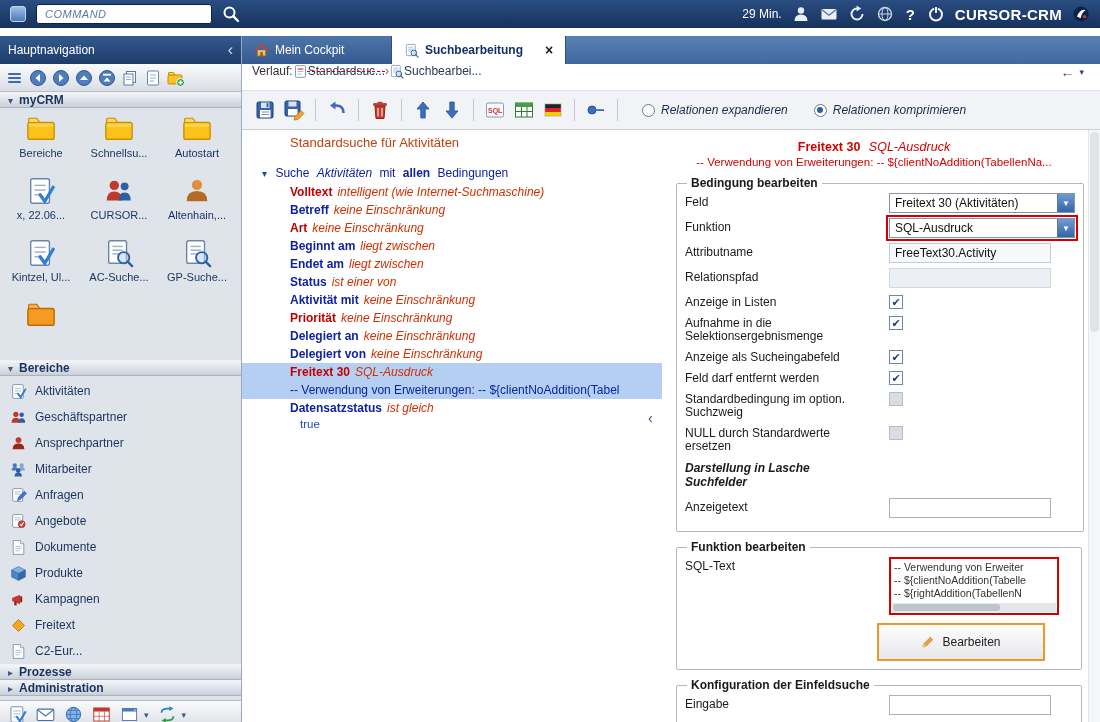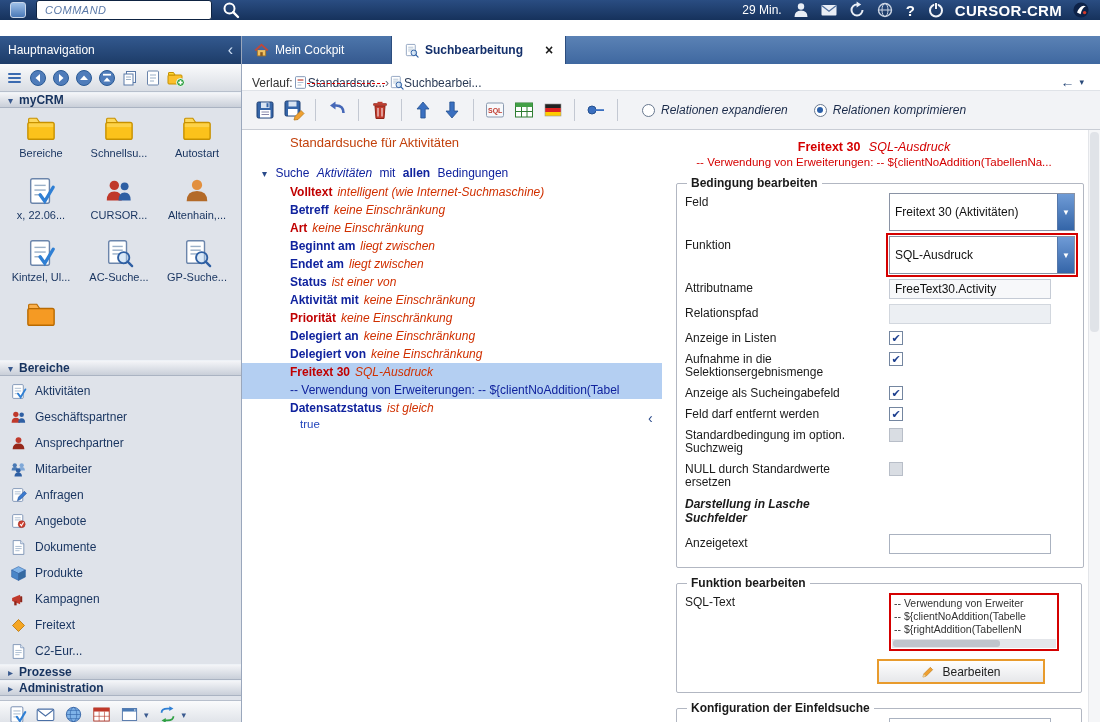--- a/index.html
+++ b/index.html
@@ -2,21 +2,21 @@
 <html><head>
 <meta charset="utf-8">
 <style>
   * { margin:0; padding:0; box-sizing:border-box; }
   html,body { width:1100px; height:722px; }
   body { font-family:"Liberation Sans","DejaVu Sans",sans-serif; font-size:12px; overflow:hidden; position:relative; background:#fff; color:#222; }
   svg { display:block; width:100%; height:100%; }
   .icon { display:inline-flex; align-items:center; justify-content:center; flex:0 0 auto; }
 
   
-  .topbar { position:absolute; left:0; top:0; width:1100px; height:20px; background:linear-gradient(#2a4d82,#16325c); display:flex; align-items:center; padding:0 10px; gap:10px; z-index:5; }
+  .topbar { position:absolute; left:0; top:0; width:1100px; height:28px; background:linear-gradient(#2a4d82,#16325c); display:flex; align-items:center; padding:0 10px; gap:10px; z-index:5; }
   .app-icon { width:16px; height:16px; border-radius:3px; background:linear-gradient(#9fc0e8,#4a79b8); border:1px solid #c8d6ea; }
   .cmd { width:176px; height:20px; border-radius:3px; border:1px solid #0e2342; padding:0 8px; font-style:italic; color:#33517e; font-size:11px; background:#fff; font-family:inherit; }
   .cmd::placeholder { color:#5a79a8; font-style:italic; letter-spacing:.5px; }
   .tb-icon { width:18px; height:18px; position:relative; cursor:pointer; }
   .session { color:#fff; margin-left:auto; }
   .help { color:#fff; font-weight:bold; font-size:15px; cursor:pointer; padding:0 2px; }
   .brand { color:#fff; font-weight:bold; font-size:15px; letter-spacing:.3px; }
   .brand-mark { width:18px; height:18px; }
 
   
@@ -39,21 +39,21 @@
   .sb-icon { width:19px; height:19px; position:relative; cursor:pointer; }
   .caret { color:#3a5a8f; font-size:9px; margin-left:-4px; cursor:pointer; }
 
   
   .main { position:absolute; left:242px; top:36px; width:858px; height:686px; display:flex; flex-direction:column; }
   .tabbar { flex:0 0 28px; background:linear-gradient(#5b82b5,#3f68a0); display:flex; align-items:stretch; }
   .tab { display:flex; align-items:center; gap:6px; padding:0 12px; color:#fff; background:linear-gradient(#4d76ab,#35598f); border-right:1px solid #2c4d7e; cursor:pointer; min-width:150px; }
   .tab.active { background:#fff; color:#14306b; font-weight:bold; }
   .t-icon { width:15px; height:15px; }
   .tab-close { margin-left:16px; color:#1b1b1b; font-weight:bold; font-size:14px; cursor:pointer; line-height:1; }
-  .crumbbar { flex:0 0 26px; background:#fff; display:flex; align-items:flex-end; gap:0; padding:0 10px; color:#333; }
+  .crumbbar { flex:0 0 26px; background:#fff; display:flex; align-items:flex-start; gap:0; padding:0 10px; color:#333; }
   .c-icon { width:15px; height:15px; }
   .crumb { cursor:pointer; color:#2a3a55; }
   .struck { text-decoration:line-through; text-decoration-style:dashed; text-decoration-color:#d40000; }
   .crumb-sep { color:#667; }
   .crumb-nav { margin-left:auto; color:#2a4a7a; font-size:14px; display:flex; gap:5px; align-items:center; padding-right:6px; }
   .crumb-nav .small { font-size:9px; }
   .toolbar { flex:0 0 40px; background:#f2f3f6; border-bottom:1px solid #c9cdd5; border-top:1px solid #e0e3e8; display:flex; align-items:center; gap:7px; padding:0 12px; }
   .t-sep { width:1px; height:22px; background:#c3c8d2; margin:0 3px; }
   .tool { width:22px; height:22px; cursor:pointer; }
   #radio-area { display:flex; align-items:center; gap:26px; margin-left:14px;font-style:italic; }
@@ -85,38 +85,38 @@
   .detail-panel { position:absolute; left:420px; right:14px; top:0; bottom:0; overflow:hidden; }
   .vscroll { position:absolute; right:0; top:0; bottom:0; width:12px; background:#f5f6f8; border-left:1px solid #e3e5e9; cursor:pointer; }
   .vthumb { position:absolute; left:1px; right:1px; top:2px; height:200px; background:#e0e3e8; border-radius:4px; }
   .dhead { text-align:center; color:#d40000; margin-top:10px; font-size:12.5px; white-space:nowrap; }
   .dhead i { margin-left:5px; }
   .dsub { text-align:center; color:#d40000; font-size:11.5px; margin-top:2px; white-space:nowrap; overflow:hidden; }
   fieldset { border:1px solid #b2b7c2; border-radius:2px; margin:8px 4px 0 14px; padding:3px 8px 8px 8px; background:#fff; }
   legend { font-weight:bold; color:#1a1a1a; padding:0 4px; margin-left:2px; }
   .frow { display:flex; align-items:flex-start; gap:18px; margin-bottom:5px; }
   .frow > label { width:186px; flex:0 0 186px; color:#1a1a1a; padding-top:3px; line-height:13px; }
-  .combo { width:186px; height:38px; border:1px solid #8a93a5; background:#fff; display:flex; align-items:center; cursor:pointer; }
+  .combo { width:186px; height:20px; border:1px solid #8a93a5; background:#fff; display:flex; align-items:center; cursor:pointer; }
   .cval { flex:1; padding:0 5px; color:#111; white-space:nowrap; overflow:hidden; }
   .cbtn { width:17px; height:100%; background:linear-gradient(#6f9bd6,#3465a8); color:#fff; font-size:8px; display:flex; align-items:center; justify-content:center; border-left:1px solid #5577aa; }
   .red-outline { outline:2px solid #d40000; outline-offset:1px; }
   .txt { width:162px; height:20px; border:1px solid #aab2c0; padding:0 5px; font-size:12px; font-family:inherit; color:#111; background:#fff; }
   .txt.ro { background:#f7f8fa; border-color:#c5cbd5; }
   .txt.dis { background:#eceff3; border-color:#d2d7de; }
   .cb { width:14px; height:14px; border:1px solid #7486a0; background:#fff; display:flex; align-items:center; justify-content:center; margin-top:2px; cursor:pointer; }
   .cb .mark { color:#1d3f8f; font-size:11px; font-weight:bold; line-height:1; }
   .cb.dis { background:#d9dde3; border-color:#b8bec8; cursor:default; }
   .subhead { font-weight:bold; font-style:italic; color:#1a1a1a; line-height:14px; width:186px; margin:3px 0 4px 0; }
   .sqlbox { width:170px; border:2px solid #d40000; background:#fff; }
   .sql-lines { padding:2px 3px; height:43px; overflow:hidden; }
   .sql-line { font-size:10.5px; color:#333; white-space:nowrap; line-height:13px; }
   .hscroll { height:9px; background:#e4e6ea; margin:1px; position:relative; }
   .hthumb { position:absolute; left:1px; top:1px; bottom:1px; width:65%; background:#c0c4cc; border-radius:3px; }
   .edit-row { display:flex; margin-left:192px; margin-top:8px; }
-  .edit-btn { width:168px; height:25px; border:2px solid #e89b2d; background:linear-gradient(#fefefe,#e6e7ea); display:flex; align-items:center; justify-content:center; gap:7px; cursor:pointer; font-family:inherit; font-size:12px; color:#222; }
+  .edit-btn { width:168px; height:38px; border:2px solid #e89b2d; background:linear-gradient(#fefefe,#e6e7ea); display:flex; align-items:center; justify-content:center; gap:7px; cursor:pointer; font-family:inherit; font-size:12px; color:#222; }
   .eb-icon { width:14px; height:14px; }
 </style>
 </head>
 <body>
 
 <div class="topbar">
   <span class="app-icon"></span>
   <input class="cmd" placeholder="COMMAND" style="">
   <span class="tb-icon icon">
       <svg viewBox="0 0 18 18">

